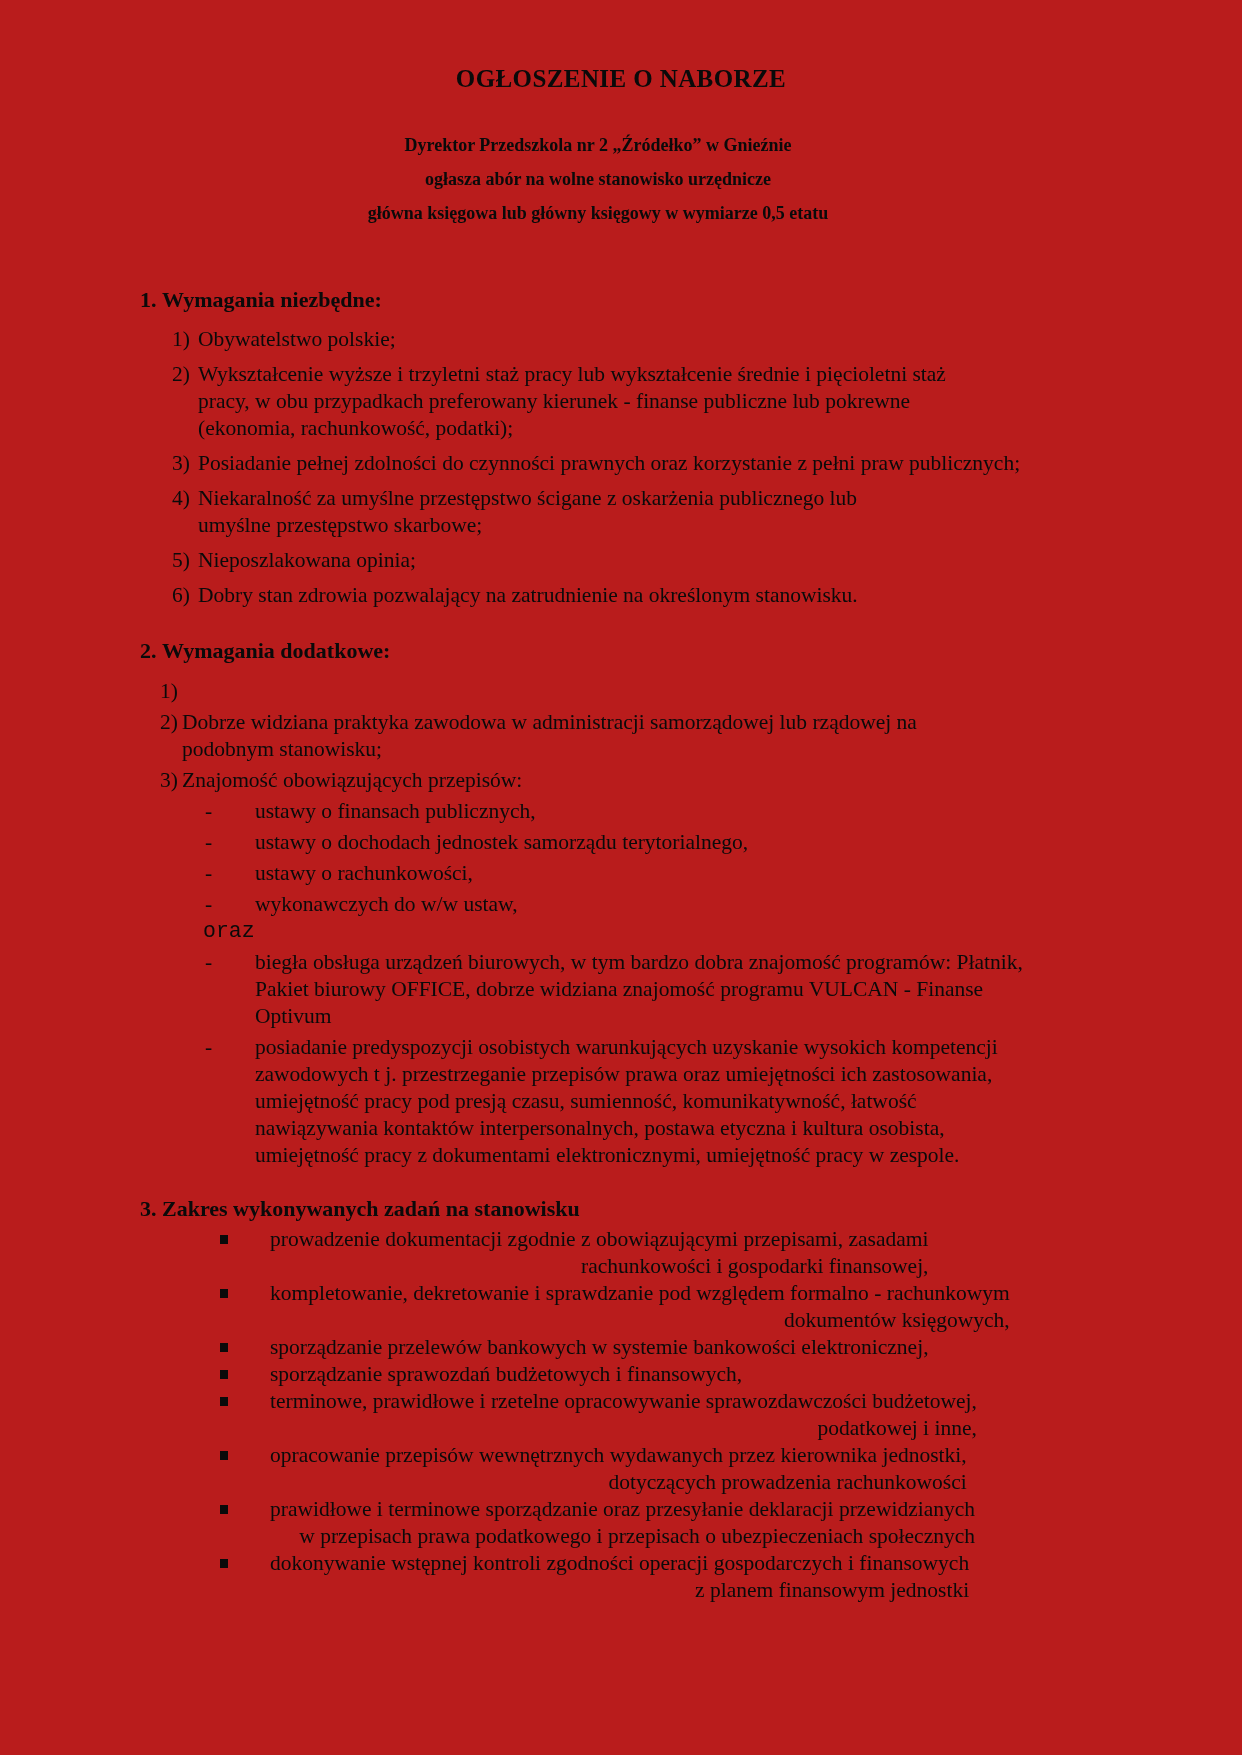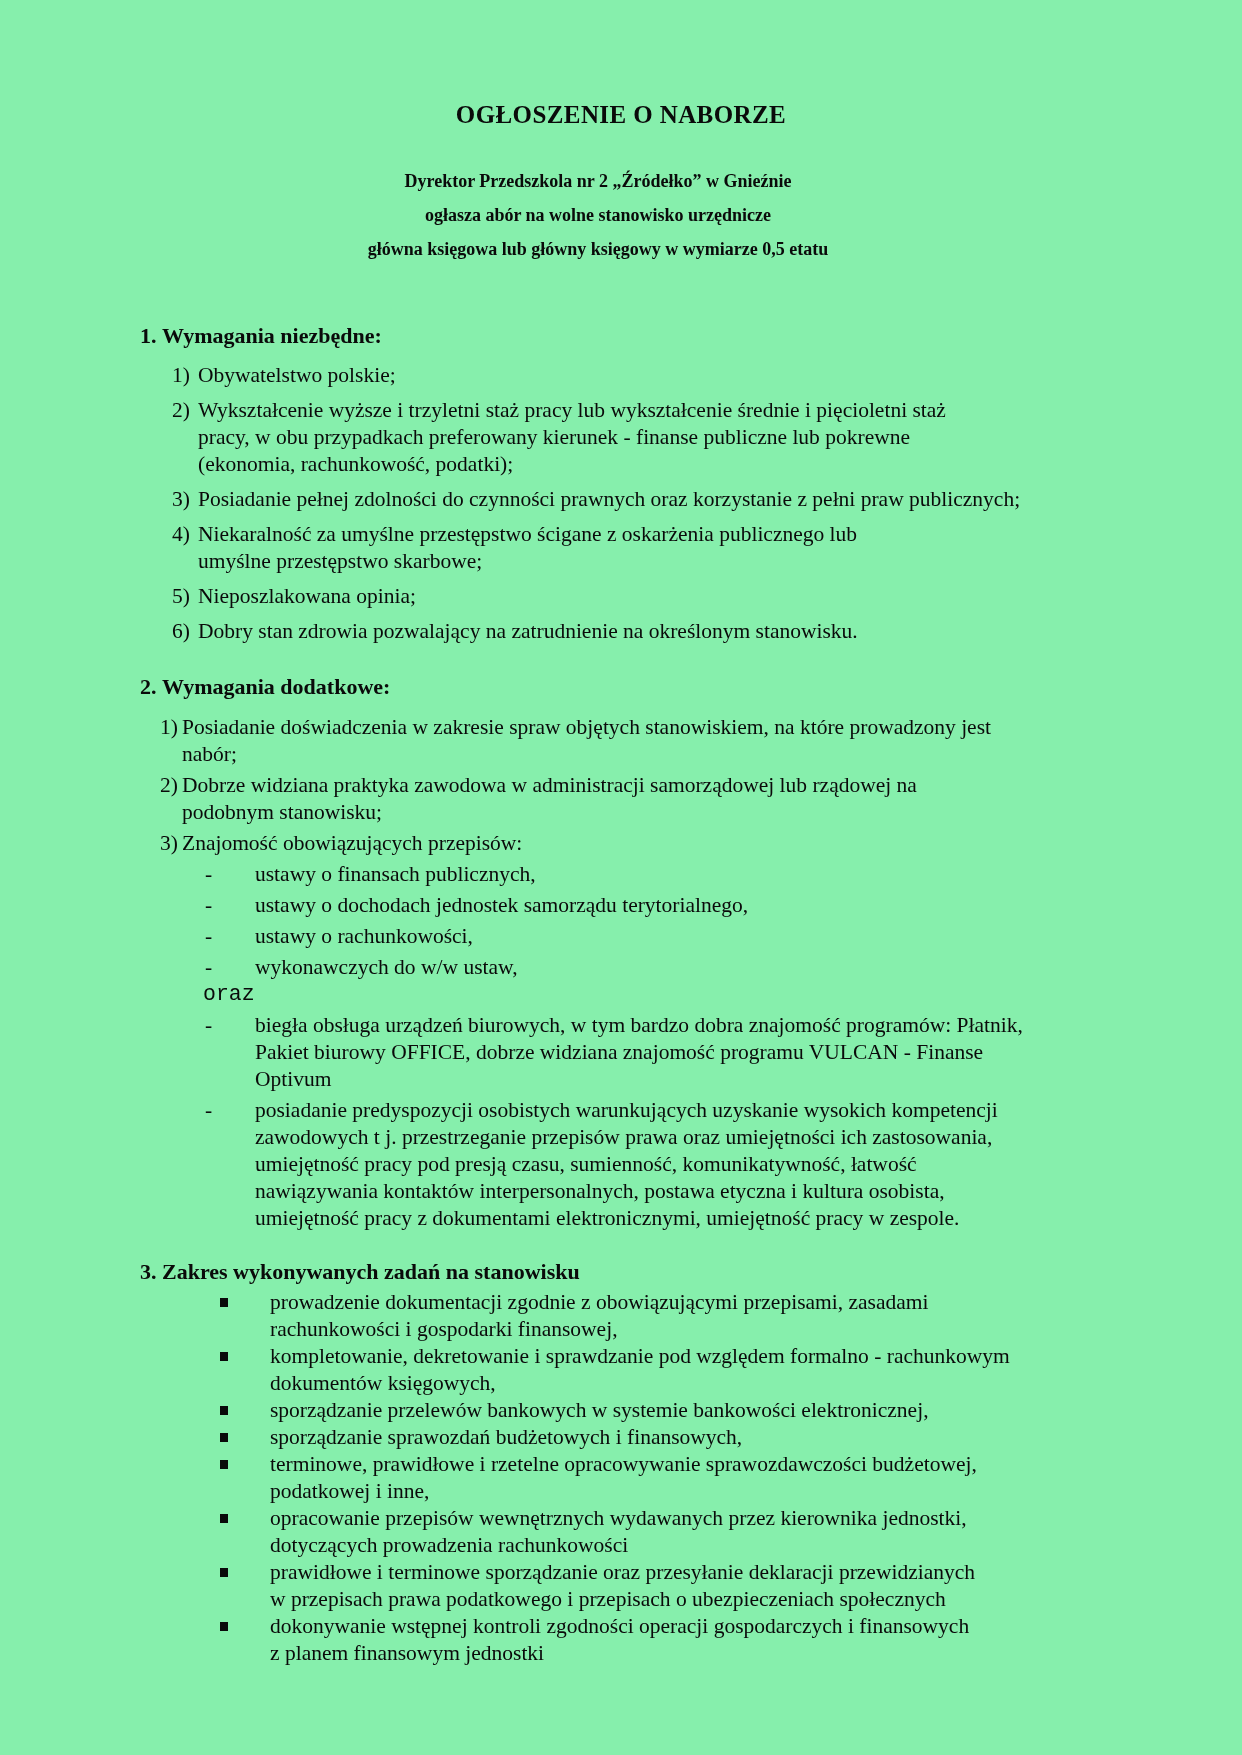--- a/index.html
+++ b/index.html
@@ -1,21 +1,21 @@
 <!DOCTYPE html>
 <html lang="pl"><head>
 <meta charset="utf-8">
 <style>
   html,body{margin:0;padding:0;background:#ffffff;}
   .page{
     width:1242px;height:1755px;
-    background:#86efac;color:#0a0a0a;
+    background:#b91c1c;color:#0a0a0a;
     font-family:"Liberation Serif","DejaVu Serif",serif;
     position:relative;box-sizing:border-box;
-    padding-top:100px;overflow:hidden;
+    padding-top:64px;overflow:hidden;
   }
   .title{
     margin:0;text-align:center;
     font-size:25px;font-weight:bold;line-height:30px;letter-spacing:.4px;
   }
   .subtitle{
     margin-top:34px;width:1196px;
     text-align:center;font-weight:bold;
     font-size:18px;line-height:34px;
   }
@@ -33,21 +33,21 @@
   .sec1 .num-item .marker{flex:none;width:26px;}
   .sec2 .num-item{padding-left:160px;margin-bottom:4px;}
   .sec2 .num-item .marker{flex:none;width:22px;}
 
   .itext{white-space:pre-line;}
 
   .dash-item{display:flex;font-size:21.5px;line-height:27px;padding-left:205px;padding-right:40px;margin-top:4px;}
   .dash-item .dash{flex:none;width:50px;}
   .oraz{font-size:21.5px;line-height:27px;padding-left:203px;margin-top:0;font-family:Liberation Mono, monospace;}
 
-  .bullet-item{display:flex;font-size:21.5px;line-height:27px;padding-left:220px;padding-right:40px;}
+  .bullet-item{display:flex;font-size:21.5px;line-height:27px;padding-left:220px;padding-right:40px;text-align:right;}
   .bullet-item .sq{flex:none;width:50px;}
   .bullet-item .sq i{display:block;width:8px;height:9px;background:#0a0a0a;margin-top:9px;}
 </style>
 </head>
 <body>
 
 <div class="page">
 
   <h1 class="title">OGŁOSZENIE O NABORZE</h1>
 
@@ -91,22 +91,20 @@
     </div>
   </section>
 
   <section class="sec sec2">
     <div class="sec-h">
       <span class="sec-num">2.</span>
       <span>Wymagania dodatkowe:</span>
     </div>
     <div class="num-item">
       <span class="marker">1)</span>
-      <div class="itext">Posiadanie doświadczenia w zakresie spraw objętych stanowiskiem, na które prowadzony jest
-nabór;</div>
     </div>
     <div class="num-item">
       <span class="marker">2)</span>
       <div class="itext">Dobrze widziana praktyka zawodowa w administracji samorządowej lub rządowej na
 podobnym stanowisku;</div>
     </div>
     <div class="num-item">
       <span class="marker">3)</span>
       <div class="itext">Znajomość obowiązujących przepisów:</div>
     </div>

